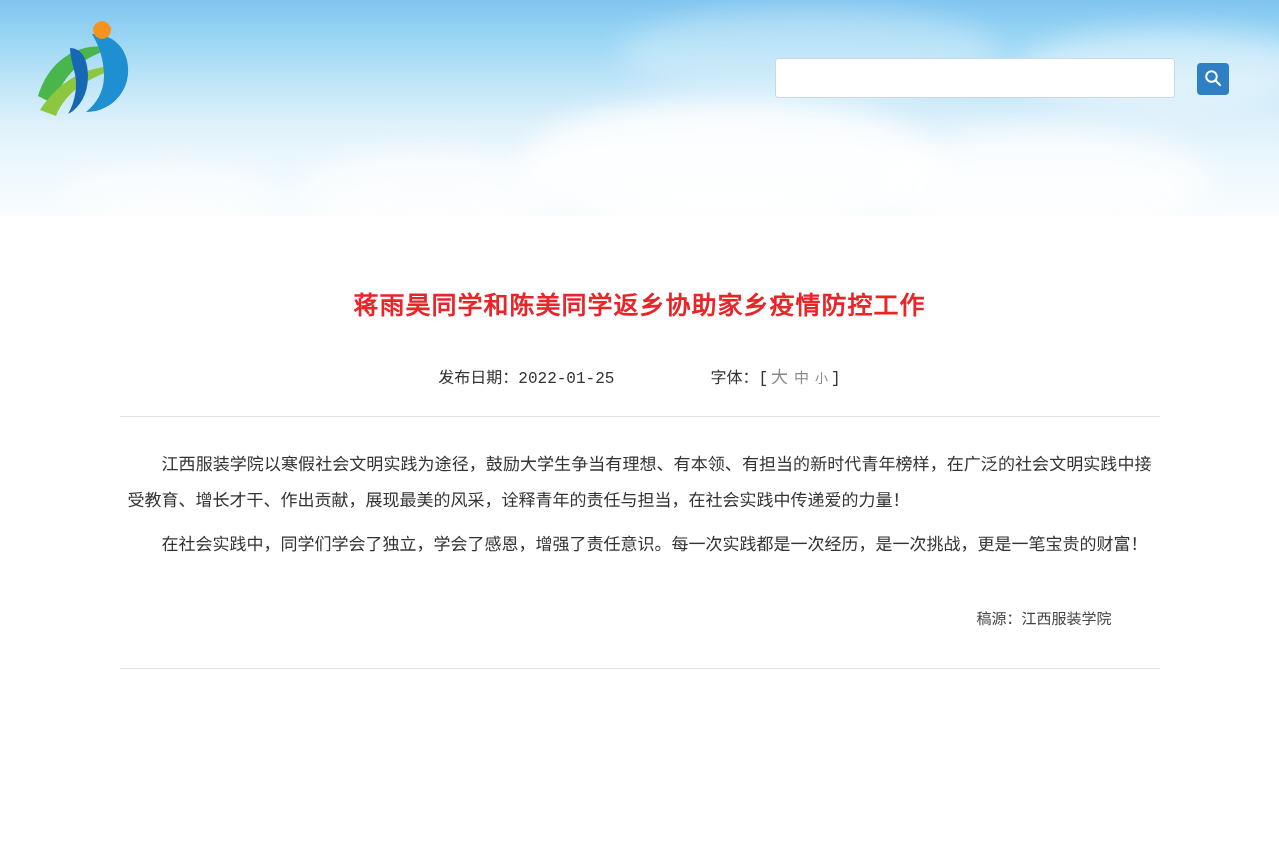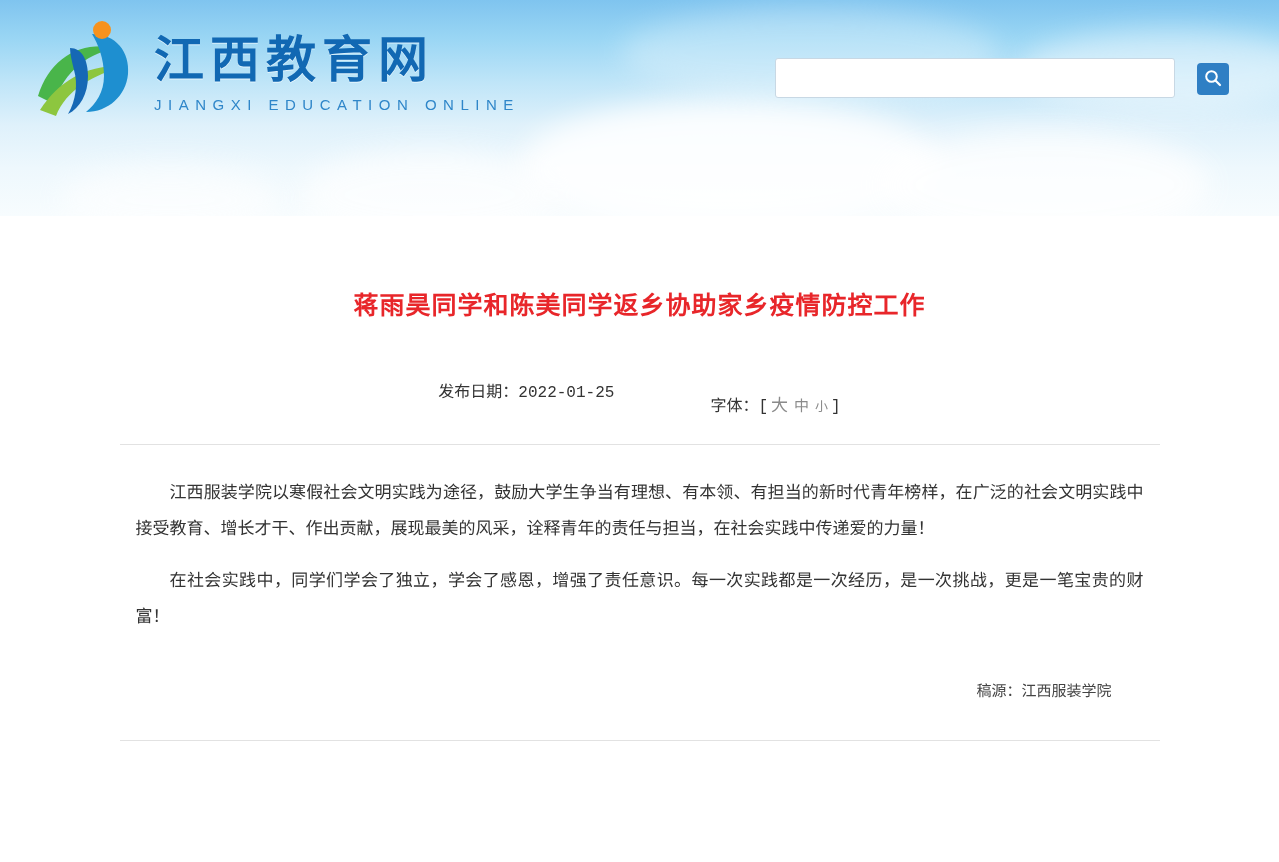--- a/index.html
+++ b/index.html
@@ -143,21 +143,21 @@
   .meta-row {
     display: flex;
     justify-content: center;
     align-items: center;
     gap: 96px;
     margin-top: 40px;
     font-size: 16px;
     color: #333333;
   }
   .meta-item { white-space: nowrap; font-family: Liberation Mono, monospace; }
-  .font-sizes { color: #333; margin-top: 28px; }
+  .font-sizes { color: #333; }
   .font-sizes .fs {
     color: #8a8a8a;
     cursor: pointer;
     padding: 0 3px;
   }
   .font-sizes .fs.big { font-size: 17px; }
   .font-sizes .fs.mid { font-size: 15px; }
   .font-sizes .fs.small { font-size: 13px; }
   .rule {
     border-top: 1px solid #e2e2e2;
@@ -166,21 +166,21 @@
 
   .body-text {
     margin-top: 30px;
     font-size: 17px;
     line-height: 36px;
     color: #333333;
     font-family: "Liberation Sans", sans-serif;
     text-align: justify;
   }
   .body-text p {
-    margin: 16px;
+    margin: 8px;
     text-indent: 2em;
   }
   .source {
     margin-top: 44px;
     text-align: right;
     font-size: 15px;
     color: #444444;
     padding-right: 48px;
   }
   .bottom-rule {
@@ -202,24 +202,20 @@
   <div class="logo-wrap">
     <div class="logo-mark">
       <svg width="110" height="108" viewBox="0 0 110 108" xmlns="http://www.w3.org/2000/svg">
 
         <path d="M8 78 C 20 40, 50 22, 88 30 C 60 34, 34 52, 24 86 Z" fill="#49b54a"></path>
         <path d="M10 92 C 30 62, 58 46, 96 48 C 64 56, 36 72, 26 98 Z" fill="#8dc63f"></path>
         <path d="M62 16 C 86 16, 100 34, 98 56 C 96 78, 78 94, 56 94 C 66 86, 74 74, 74 58 C 74 40, 68 26, 62 16 Z" fill="#1e8fd0"></path>
         <path d="M40 30 C 52 30, 58 42, 58 58 C 58 76, 50 90, 38 96 C 46 82, 48 66, 44 52 C 42 44, 40 36, 40 30 Z" fill="#1668b5"></path>
         <circle cx="72" cy="12" r="9" fill="#f6921e"></circle>
       </svg>
-    </div>
-    <div class="logo-text">
-      <div class="logo-cn">江西教育网</div>
-      <div class="logo-en">JIANGXI EDUCATION ONLINE</div>
     </div>
   </div>
 
   <div class="search-box">
     <input class="search-input" type="text" value="" placeholder="" style="">
   </div>
   <button class="search-btn">
     <span>
       <svg width="18" height="18" viewBox="0 0 18 18" xmlns="http://www.w3.org/2000/svg">
         <circle cx="7.5" cy="7.5" r="5.3" fill="none" stroke="#ffffff" stroke-width="2"></circle>

